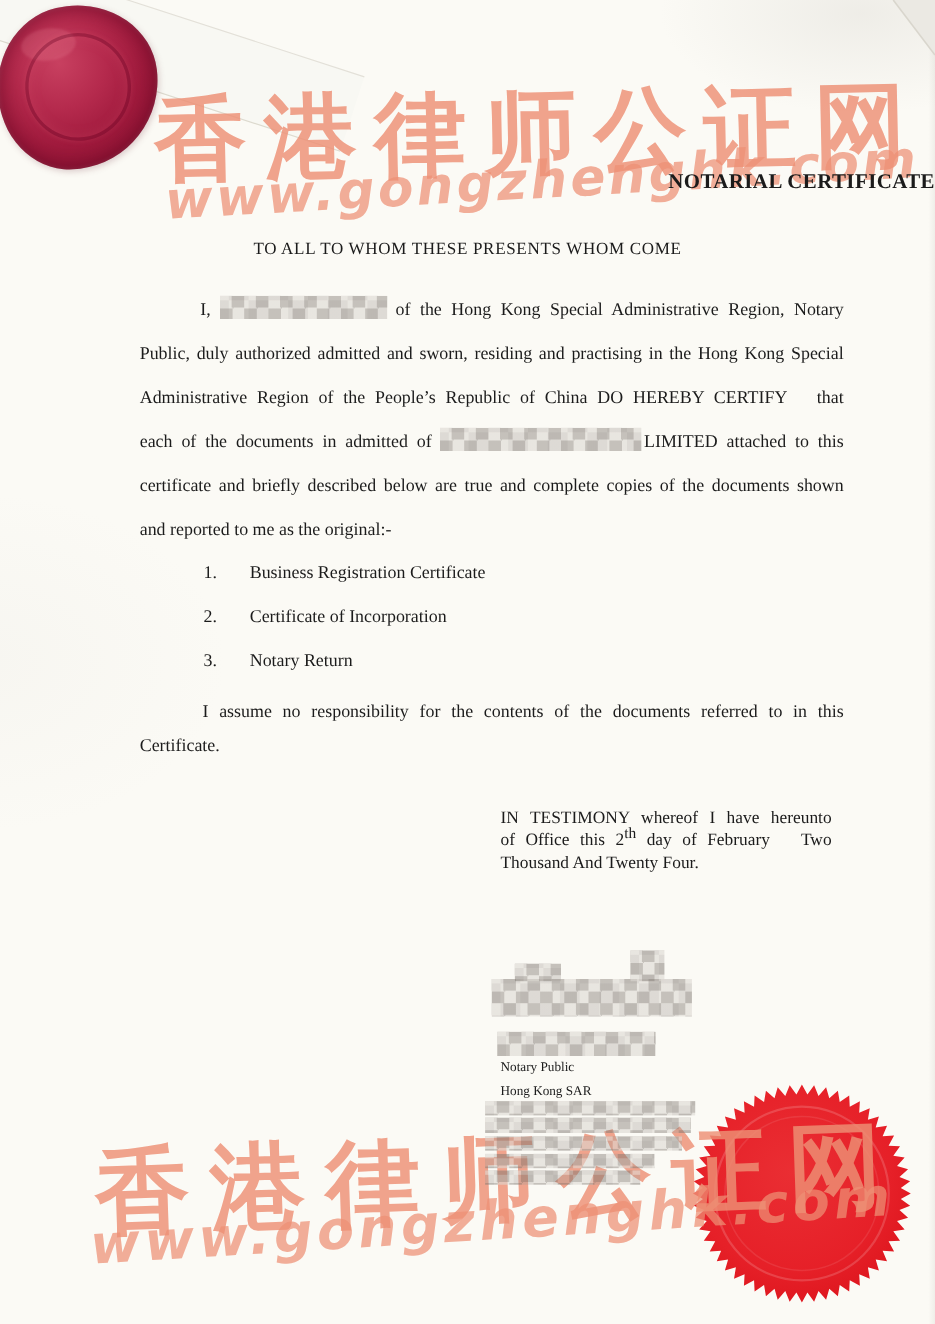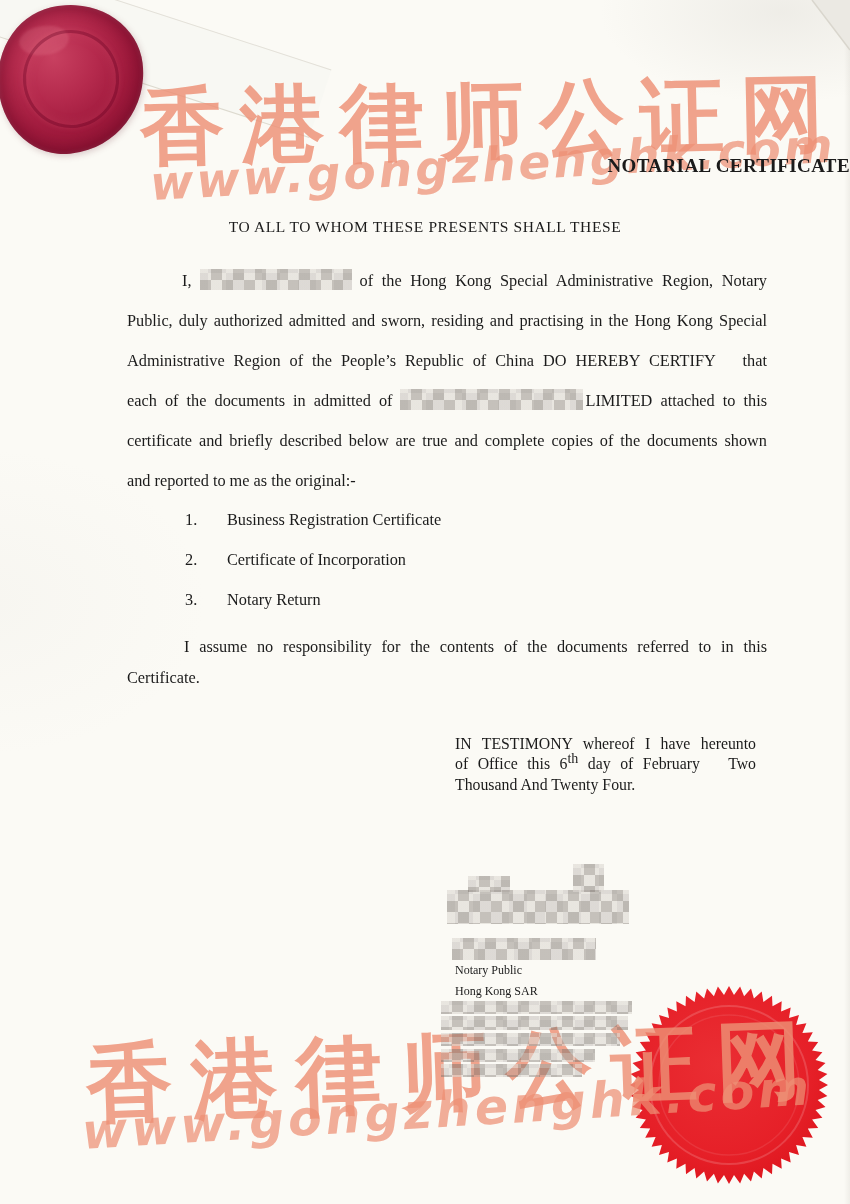--- a/index.html
+++ b/index.html
@@ -125,21 +125,21 @@
     <circle cx="100" cy="100" r="79" fill="none" stroke="rgba(255,255,255,0.16)" stroke-width="2"></circle>
     <circle cx="100" cy="100" r="70" fill="none" stroke="rgba(255,255,255,0.09)" stroke-width="1.5"></circle>
   </svg>
 
   <div class="wm wm-cn-top">香港律师公证网</div>
   <div class="wm wm-url-top">www.gongzhenghk.com</div>
   <div class="wm wm-cn-bottom">香港律师公证网</div>
   <div class="wm wm-url-bottom">www.gongzhenghk.com</div>
 
   <div class="doc-title">NOTARIAL CERTIFICATE</div>
-  <div class="salutation">TO ALL TO WHOM THESE PRESENTS SHALL THESE</div>
+  <div class="salutation">TO ALL TO WHOM THESE PRESENTS WHOM COME</div>
 
   <div class="content para1" style="position:absolute;">
     <div class="line jline indent">
       <span>I,</span><span class="mosaic mosaic-inline" style="width:152px;"></span><span>of the Hong Kong Special Administrative Region, Notary</span>
     </div>
     <div class="line jline">Public, duly authorized admitted and sworn, residing and practising in the Hong Kong Special</div>
     <div class="line jline">Administrative Region of the People’s Republic of China DO HEREBY CERTIFY&nbsp;&nbsp; that</div>
     <div class="line jline">
       <span>each of the documents in admitted of</span><span class="mosaic mosaic-inline" style="width:183px;margin-right:2px;"></span><span>LIMITED attached to this</span>
     </div>
@@ -160,21 +160,21 @@
   </div>
 
   <div class="content para2" style="position:absolute;">
     <div class="line jline indent" style="padding-left:57px;">I assume no responsibility for the contents of the documents referred to in this</div>
     <div class="line" style="margin-top:-9px;">Certificate.</div>
   </div>
 
   <div class="testimony">
     <div class="jline">IN TESTIMONY whereof I have hereunto</div>
     <div class="jline">
-      <span>of Office this 6</span><sup>th</sup><span> day of February&nbsp;&nbsp; Two</span>
+      <span>of Office this 2</span><sup>th</sup><span> day of February&nbsp;&nbsp; Two</span>
     </div>
     <div>Thousand And Twenty Four.</div>
   </div>
 
   <div class="mosaic mosaic-abs" style="left:447px;top:890px;width:182px;height:34px;"></div>
   <div class="mosaic mosaic-abs" style="left:468px;top:876px;width:42px;height:16px;"></div>
   <div class="mosaic mosaic-abs" style="left:573px;top:864px;width:31px;height:28px;"></div>
   <div class="mosaic mosaic-abs" style="left:452px;top:938px;width:144px;height:22px;"></div>
 
   <div class="sig-block">

